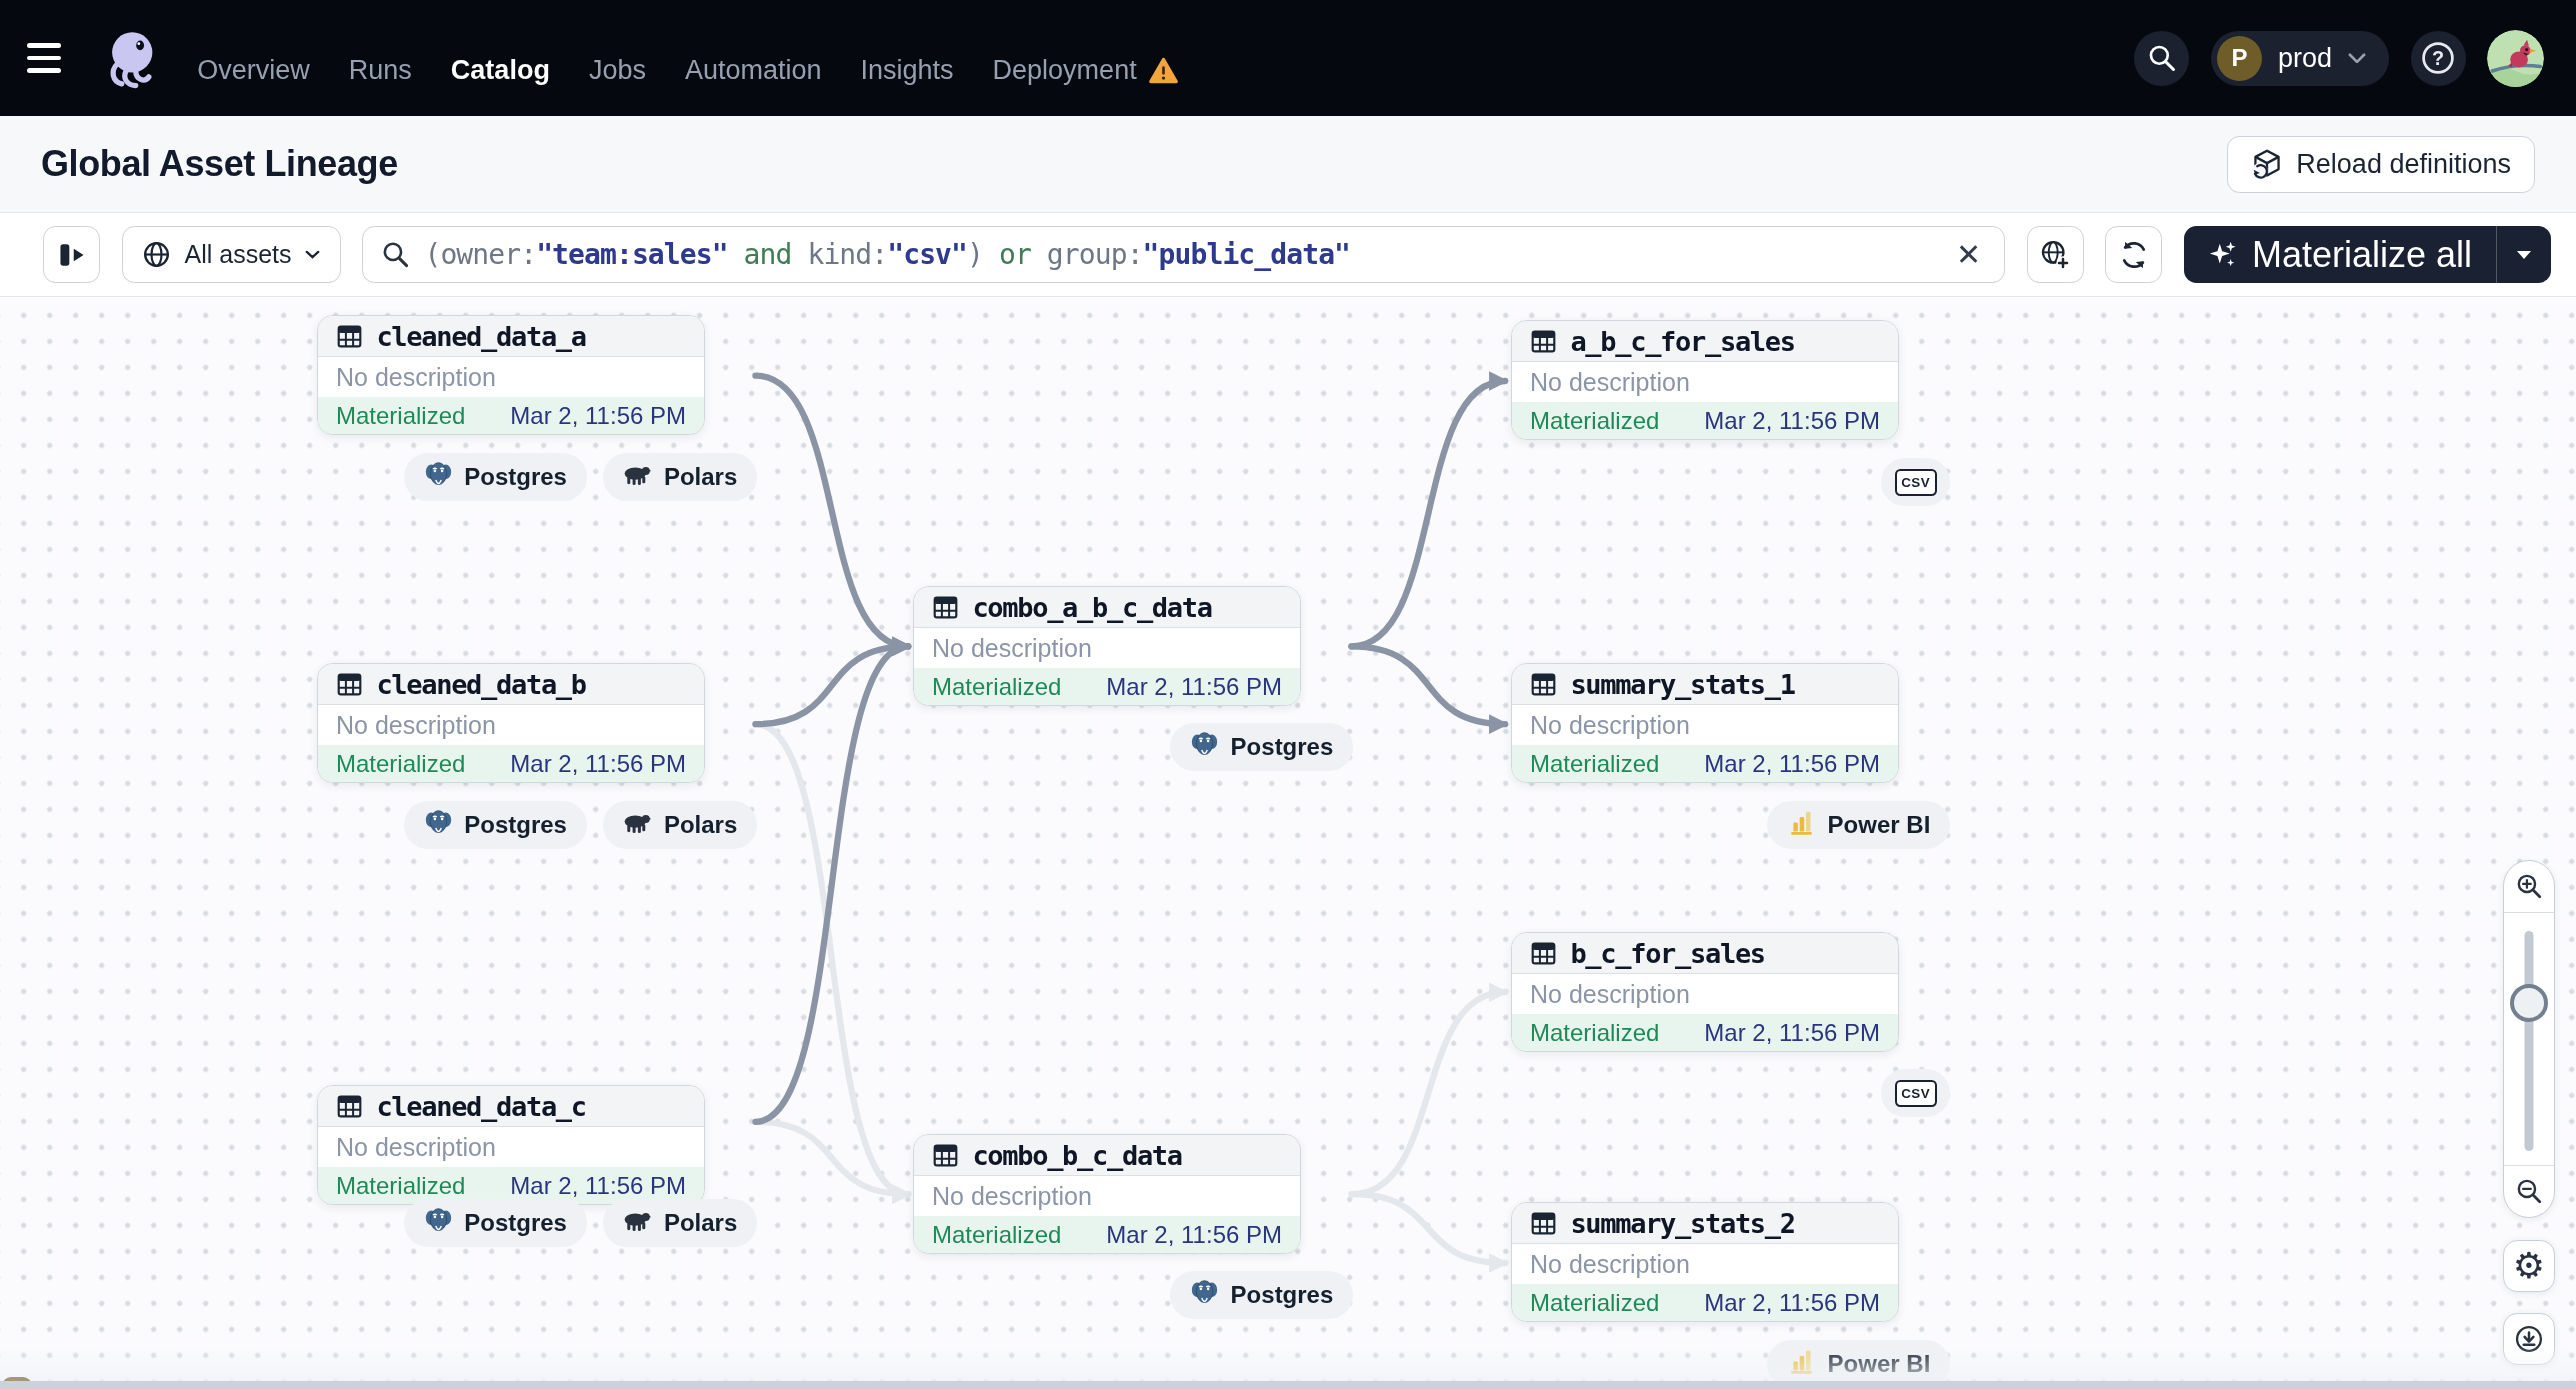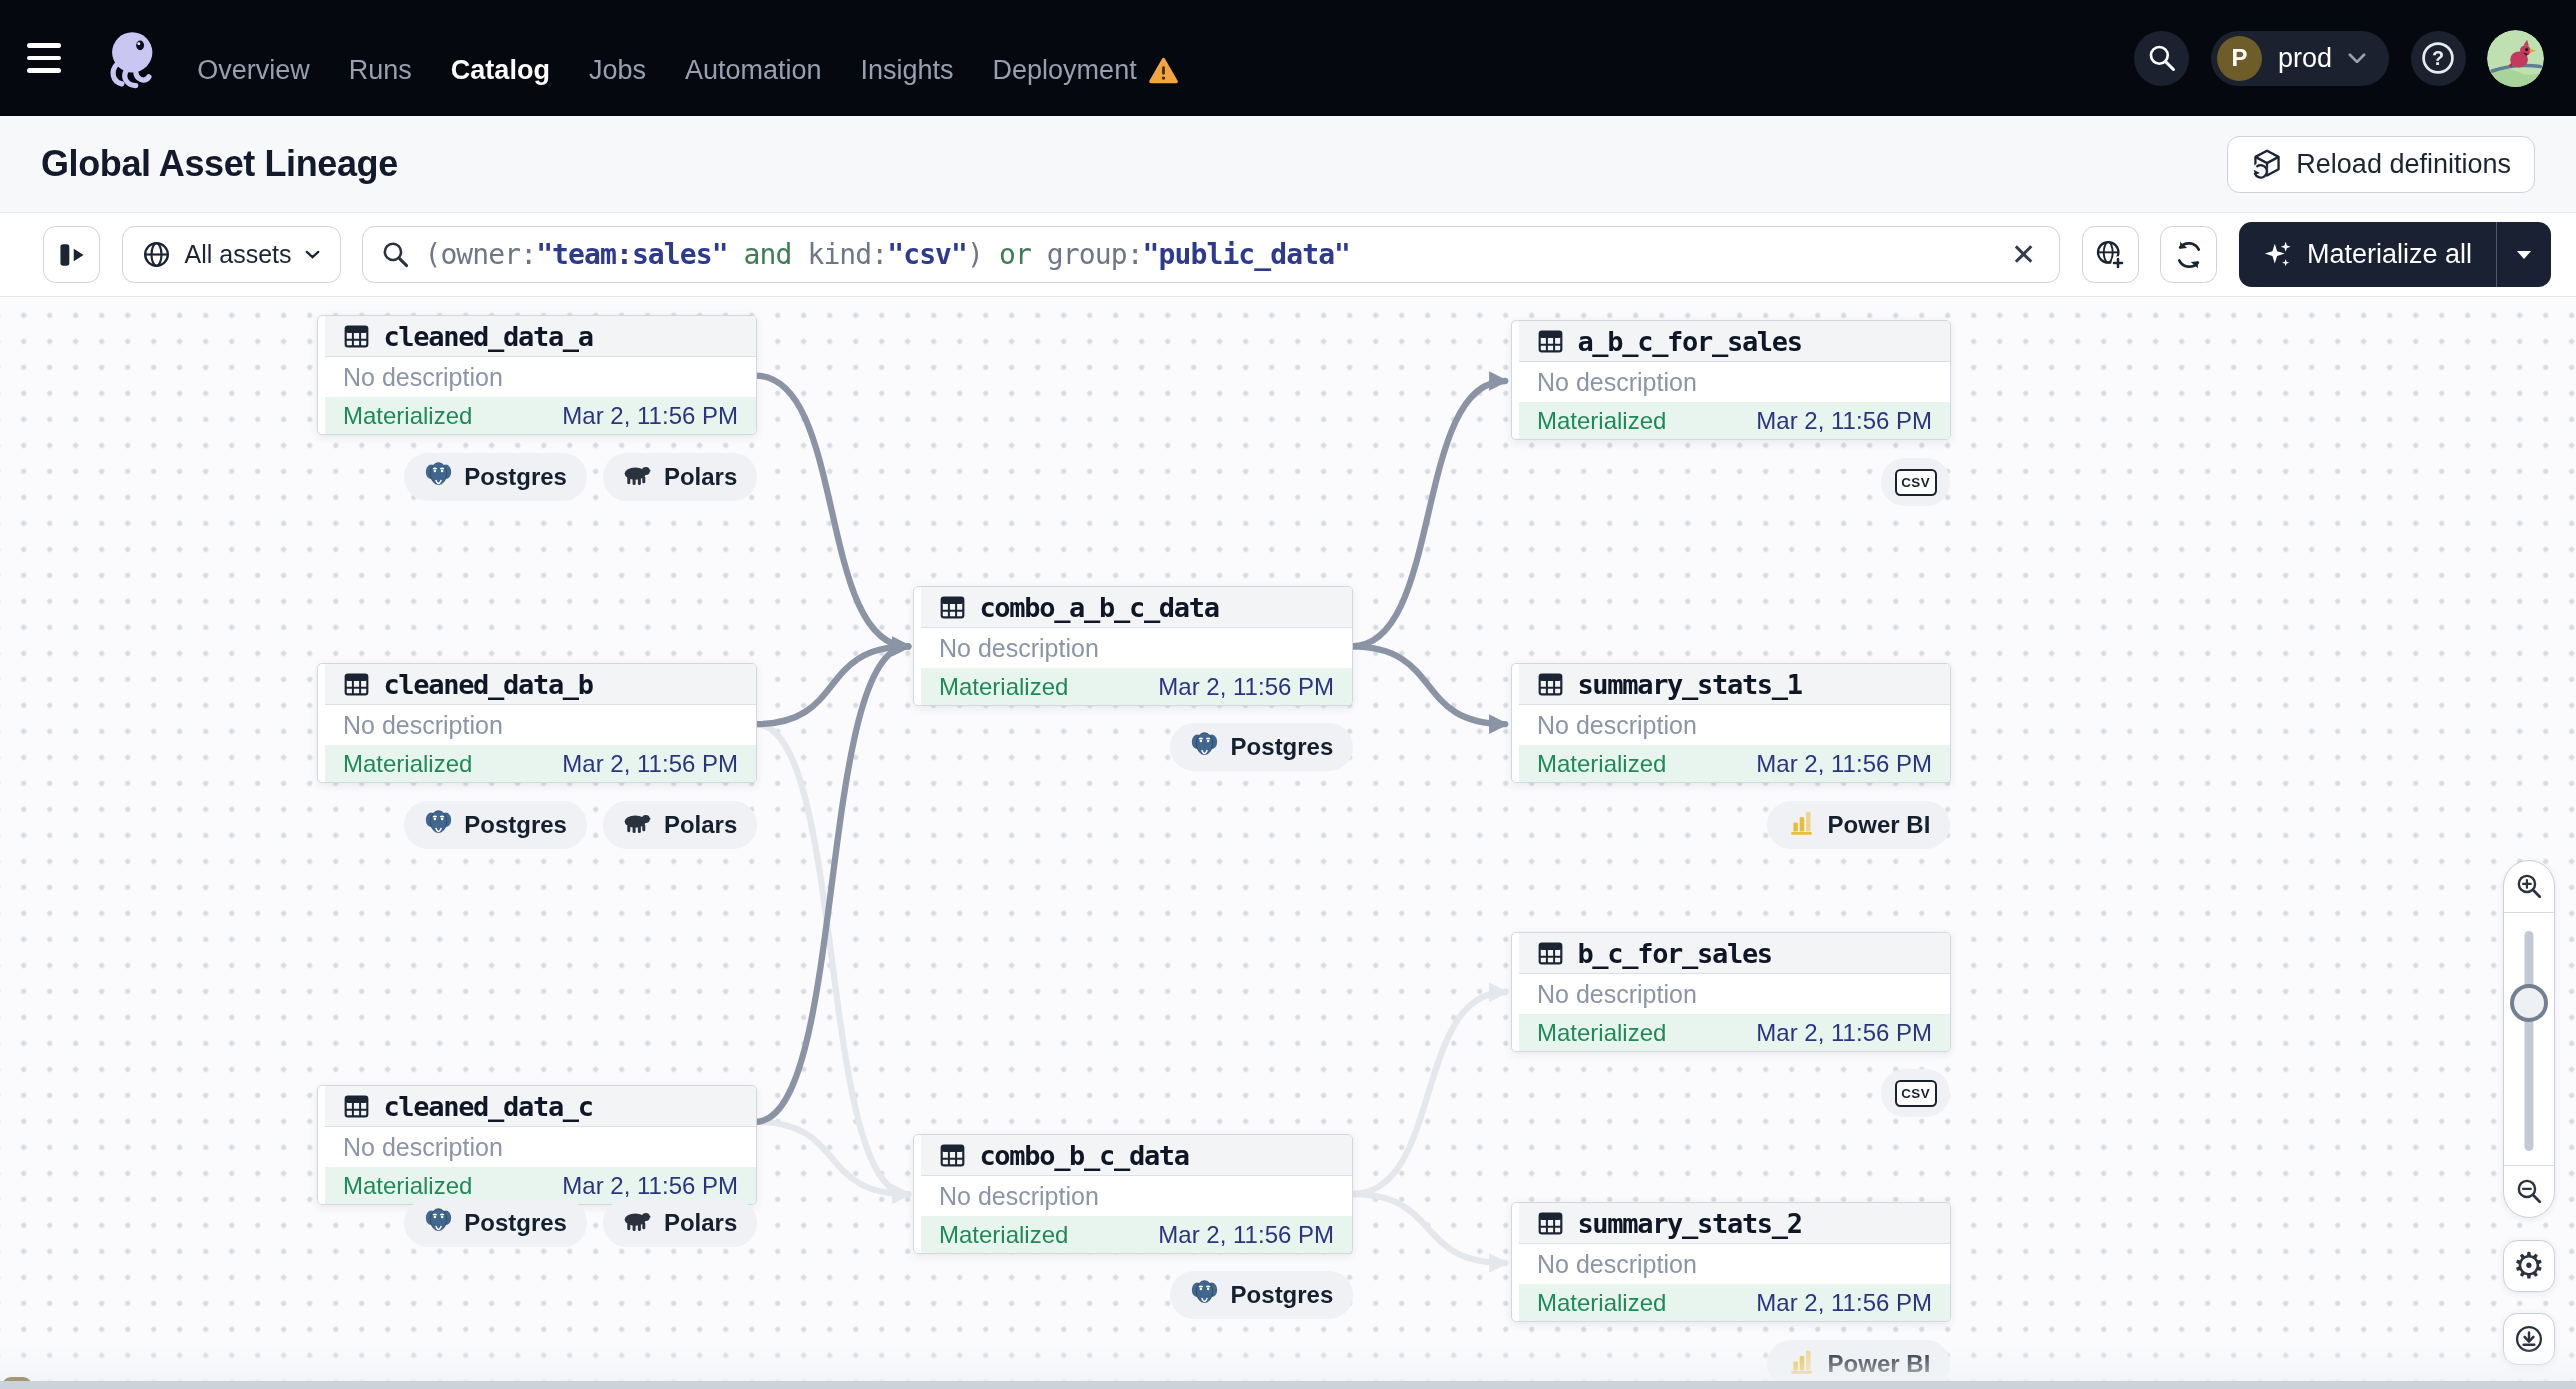--- a/index.html
+++ b/index.html
@@ -46,35 +46,35 @@
     display:flex; align-items:center; gap:13.4px; padding:0 19.7px; font-size:25px;
     color:#1B2433; font-weight:500; cursor:pointer; flex:0 0 auto; }
   .searchbox { flex:1; height:57px; border:1.8px solid #CDD2D9; border-radius:12.5px;
     display:flex; align-items:center; padding:0 18px; gap:14.3px; background:#fff; }
   .query { flex:1; font-family:"DejaVu Sans Mono","Liberation Mono",monospace;
     font-size:28px; letter-spacing:-0.9px; white-space:pre; overflow:hidden; }
   .seg-punct,.seg-key { color:#6E7787; }
   .seg-value { color:#2E3A8E; font-weight:700; }
   .seg-op { color:#417C54; }
   .clear-x { font-size:30px; color:#333C4D; padding:0 5.4px; cursor:pointer; line-height:1; }
-  .btn-dark { height:65px; background:#1A2132; border-radius:12.5px; display:flex;
-    align-items:stretch; color:#fff; font-size:27px; font-weight:500; overflow:hidden;
+  .btn-dark { height:57px; background:#1A2132; border-radius:12.5px; display:flex;
+    align-items:stretch; color:#fff; font-size:36px; font-weight:500; overflow:hidden;
     flex:0 0 auto; cursor:pointer; }
   .btn-dark .main { display:flex; align-items:center; gap:15px; padding:0 24px; }
   .btn-dark .caret-sec { width:55px; border-left:0.9px solid rgba(255,255,255,0.25);
     display:flex; align-items:center; justify-content:center; }
 
   
   .canvas { position:relative; height:1092px; background:#FBFBFD;
     background-image:radial-gradient(circle,#D8DCE1 2.3px,transparent 3px);
     background-size:26px 26px; background-position:10.7px 5.4px; overflow:hidden; }
   .edges { position:absolute; left:0; top:0; }
-  .asset { position:absolute; width:440px; background:#fff; border:1.8px solid #D2D7DD;
-    border-radius:5px; box-shadow:0 2.7px 9px rgba(25,35,60,0.08); overflow:hidden;
-    cursor:pointer;padding-left:7px; }
+  .asset { position:absolute; width:388px; background:#fff; border:1.8px solid #D2D7DD;
+    border-radius:16px; box-shadow:0 2.7px 9px rgba(25,35,60,0.08); overflow:hidden;
+    cursor:pointer; }
   .asset-h { height:41px; background:#F2F4F6; border-bottom:0.9px solid #DCE0E5;
     display:flex; align-items:center; gap:13.4px; padding:0 18px; }
   .asset-name { font-family:"DejaVu Sans Mono","Liberation Mono",monospace;
     font-size:27px; font-weight:700; color:#0F1726; letter-spacing:-1.3px; }
   .asset-b { height:40px; display:flex; align-items:center; padding:0 18px;
     color:#8B95A7; font-size:25px; }
   .asset-f { height:37px; background:#E8F5EE; display:flex; align-items:center;
     justify-content:space-between; padding:0 18px; font-size:24px; }
   .status { color:#1F8A57; }
   .stamp { color:#2A357E; font-weight:500; }

